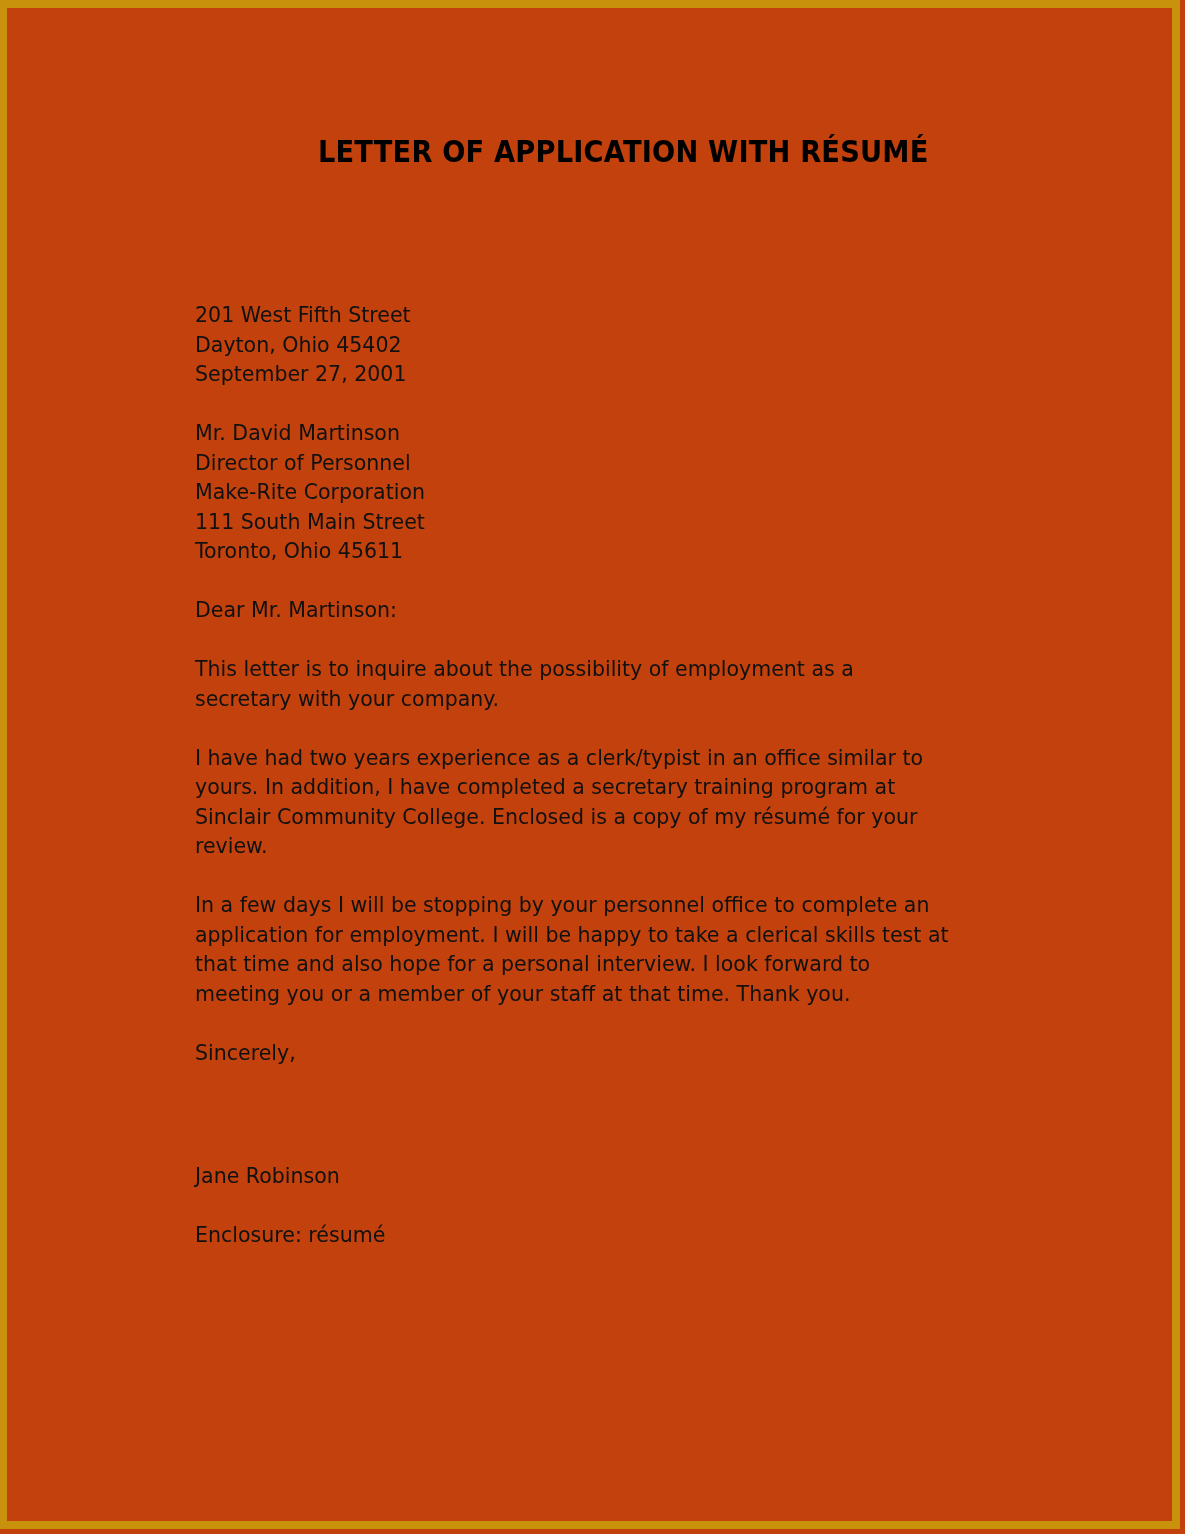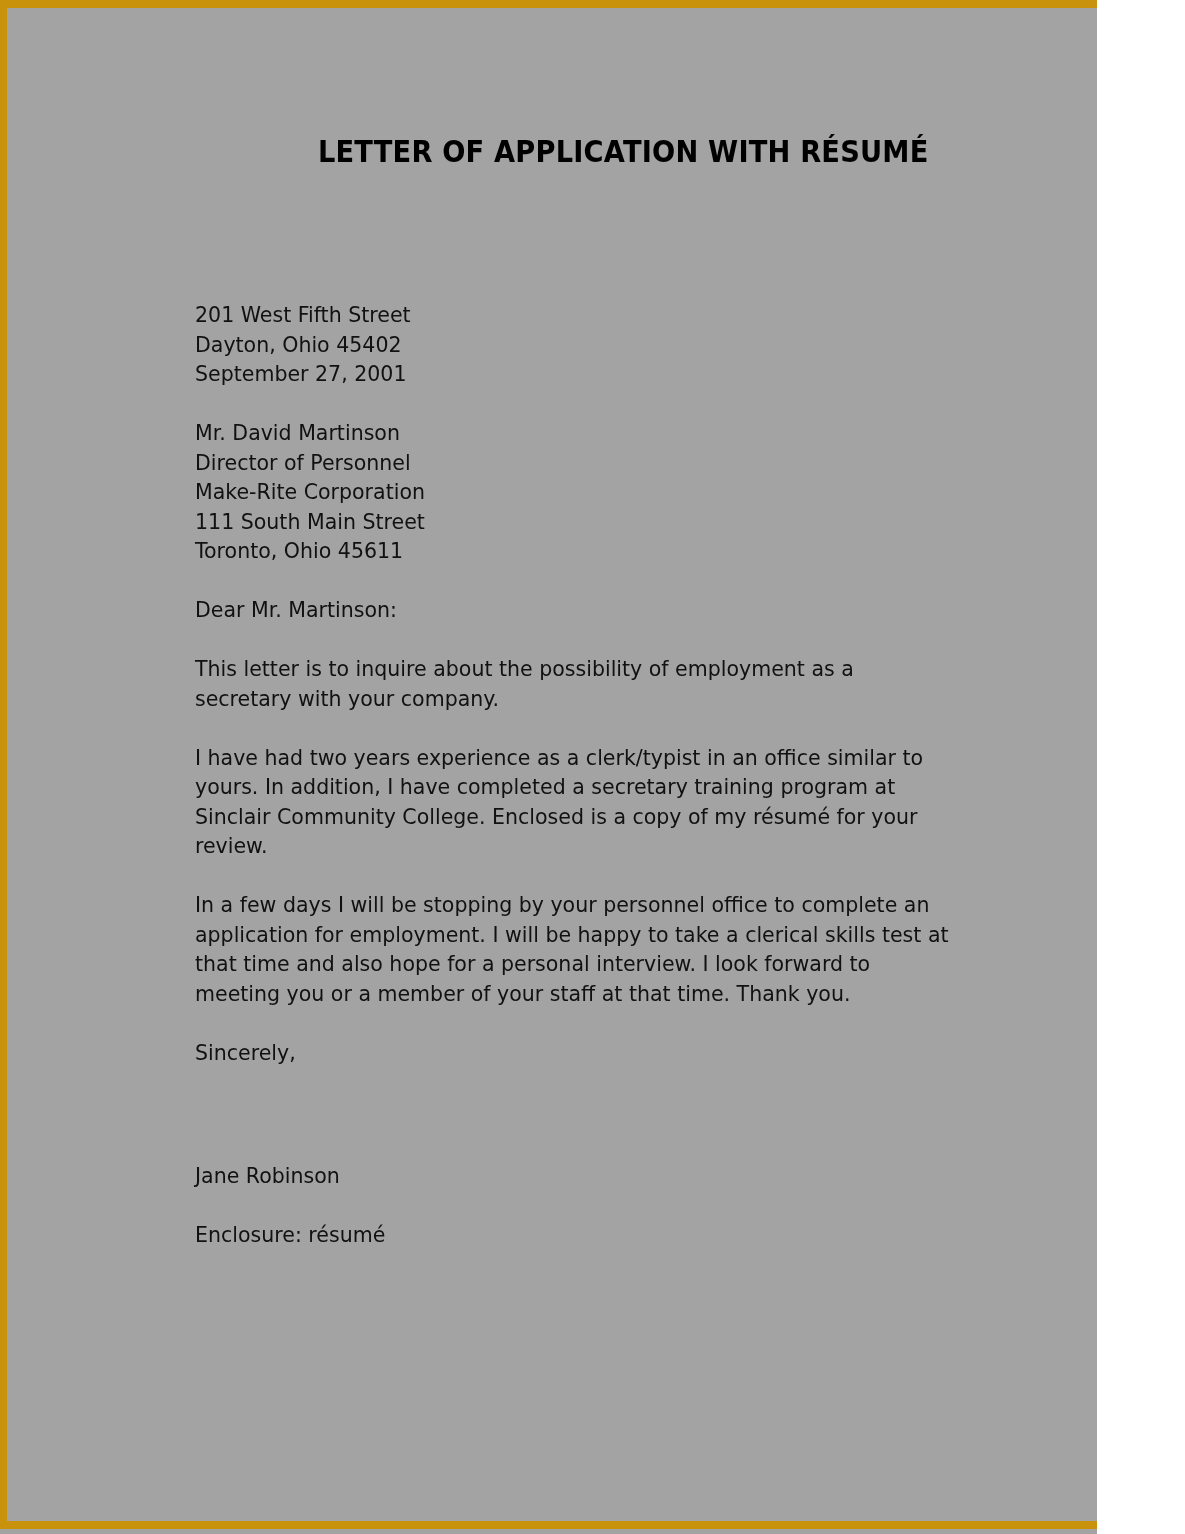--- a/index.html
+++ b/index.html
@@ -3,23 +3,23 @@
 <meta charset="utf-8">
 <style>
   html, body {
     margin: 0;
     padding: 0;
     background: #ffffff;
   }
 
   #page {
     position: relative;
-    width: 1097px;
+    width: 1185px;
     height: 1534px;
-    background: #a3a3a3;
+    background: #c2410c;
     overflow: hidden;
     font-family: "DejaVu Sans", sans-serif;
   }
 
   
   .frame-bar {
     position: absolute;
     background: #c8920c;
   }
   .frame-top    { left: 0;    top: 0;     width: 1180px; height: 8px; }

